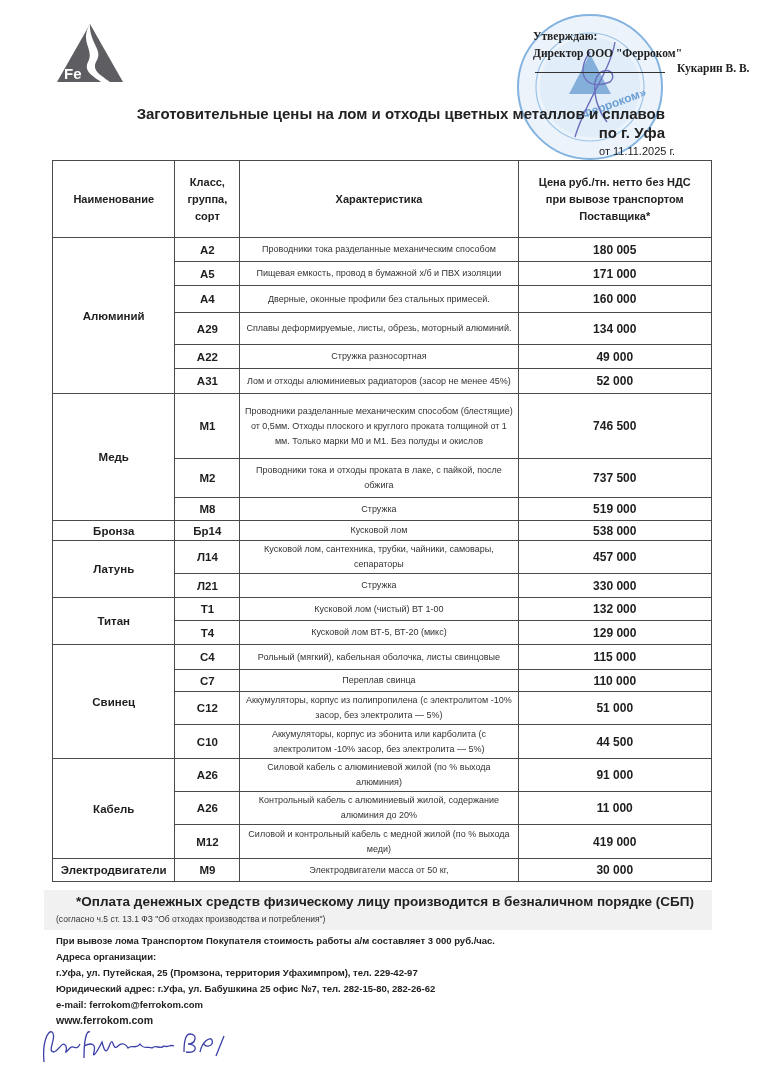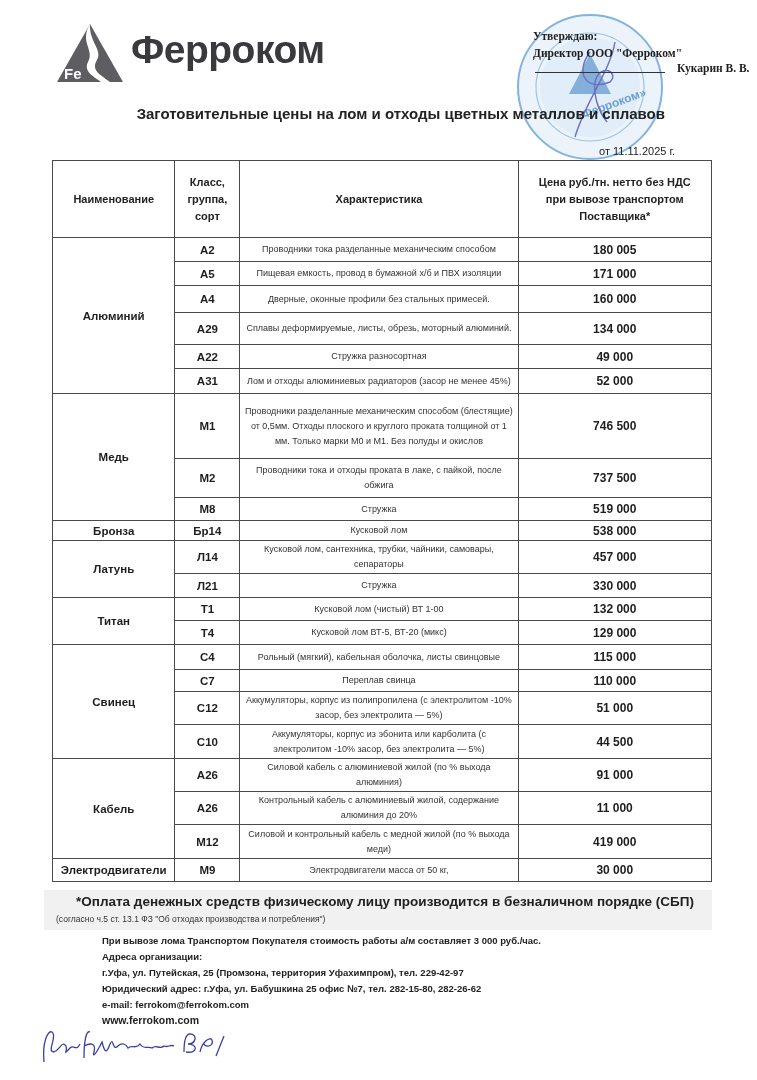--- a/index.html
+++ b/index.html
@@ -32,55 +32,55 @@
   table.prices th { font-weight: bold; font-size: 11px; line-height: 17px; color: #222; }
   .c-name { width: 114px; font-weight: bold; font-size: 11.5px; }
   .c-cls { width: 57px; font-weight: bold; font-size: 11.5px; }
   .c-desc { width: 282px; font-size: 9px; line-height: 15px; color: #333; }
   .c-price { width: 171px; font-weight: bold; font-size: 12px; }
   tr.group-start td { border-top: 1.5px solid #333; }
 
   .footer-band { position: absolute; left: 44px; top: 890px; width: 668px; height: 40px; background: #f1f1f1; }
   .payment-note { position: absolute; left: 56px; top: 894px; font-size: 13.5px; font-weight: bold; color: #222; white-space: nowrap; margin-left: 20px; }
   .law-note { position: absolute; left: 56px; top: 914px; font-size: 8.5px; color: #333; white-space: nowrap; }
-  .info { position: absolute; left: 56px; font-size: 9.5px; font-weight: bold; color: #222; white-space: nowrap; margin-left: 46px; }
+  .info { position: absolute; left: 56px; font-size: 9.5px; font-weight: bold; color: #222; white-space: nowrap; }
   .info.big { font-size: 10.5px; }
 
   .signature { position: absolute; left: 40px; top: 1022px; width: 200px; height: 50px; }
 </style>
 </head>
 <body>
 
 <div class="logo">
   <svg class="logo-mark" viewBox="0 0 70 62">
     <polygon points="35,2 68,60 2,60" fill="#5e5e62"></polygon>
     <path d="M35,2 C24,20 40,28 33,40 C28,50 40,55 46,60 L55,60 C44,52 36,48 42,38 C48,28 34,20 35,2 Z" fill="#ffffff"></path>
     <text x="9" y="57" font-size="15" font-weight="bold" fill="#ffffff" font-family="Liberation Sans, sans-serif">Fe</text>
   </svg>
-  <span class="logo-text">Ферроком</span>
 </div>
 
 <svg class="stamp" viewBox="0 0 150 150">
   <circle cx="75" cy="75" r="72" fill="#e6f0fa" stroke="#5a9ad6" stroke-width="2"></circle>
   <circle cx="75" cy="75" r="54" fill="none" stroke="#7ab0e0" stroke-width="1.2"></circle>
   <circle cx="75" cy="75" r="50" fill="#d8e8f7" stroke="none"></circle>
   <polygon points="75,42 96,82 54,82" fill="#5b95cf"></polygon>
   <text x="60" y="104" font-size="12" font-weight="bold" fill="#3a7fc4" font-family="Liberation Sans, sans-serif" transform="rotate(-20 75 100)">«Ферроком»</text>
   <path d="M60,125 C70,90 95,60 100,30 M75,40 C60,60 70,80 95,70 C105,60 85,50 80,70 C78,90 88,105 92,110" stroke="#3b3fa8" stroke-width="1.4" fill="none"></path>
 </svg>
 
 <div class="approve">
   <div>Утверждаю:</div>
   <div>Директор ООО "Ферроком"</div>
   <span class="sign-line"></span>
   <span class="director-name">Кукарин В. В.</span>
 </div>
 
 <div class="title">
   <div class="line1">Заготовительные цены на лом и отходы цветных металлов и сплавов</div>
+  <div class="line2">по г. Уфа</div>
 </div>
 <div class="date">от 11.11.2025 г.</div>
 
 <table class="prices">
   <thead>
     <tr style="height:77px">
       <th class="c-name">Наименование</th>
       <th class="c-cls">Класс, группа, сорт</th>
       <th style="width:282px">Характеристика</th>
       <th style="width:171px;padding:0 14px">Цена руб./тн. нетто без НДС при вывозе транспортом Поставщика*</th>

